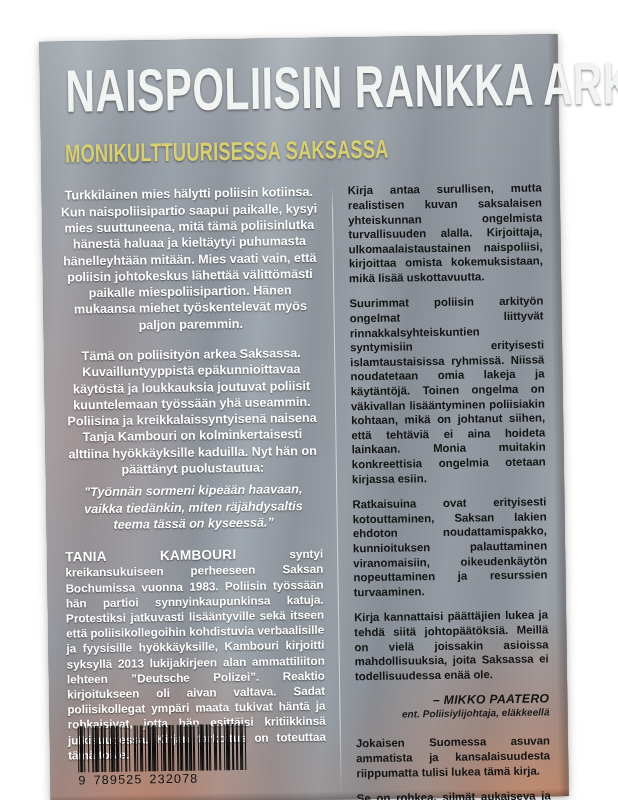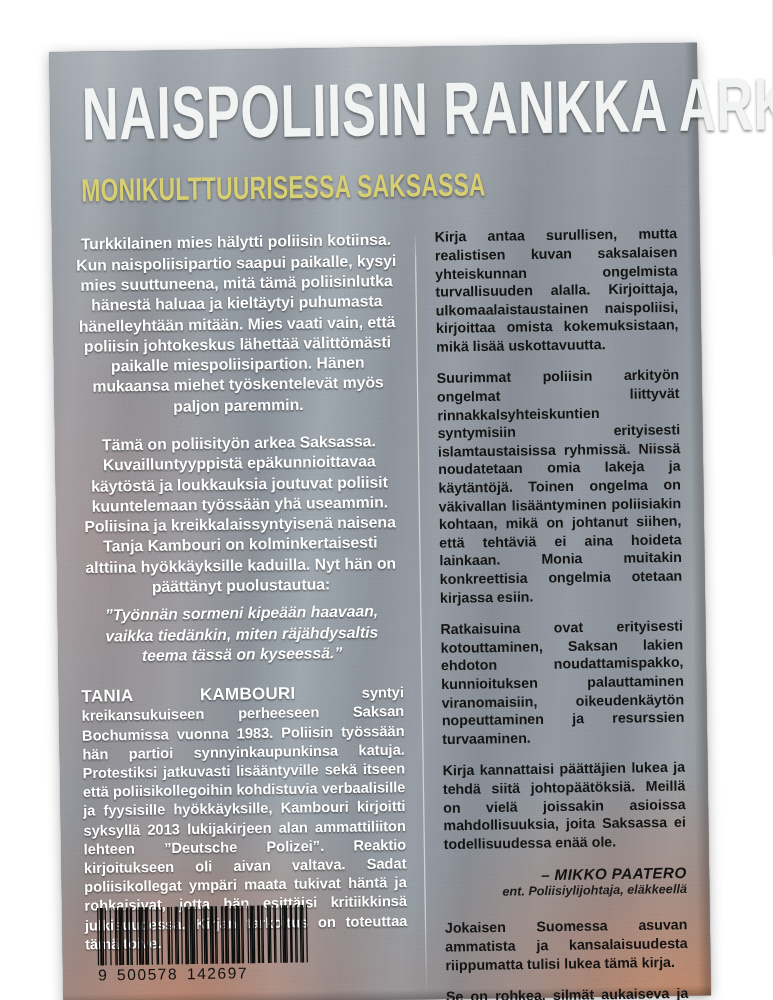--- a/index.html
+++ b/index.html
@@ -421,20 +421,20 @@
             <i style="width: 1.23529px;"></i>
             <i style="width: 1.23529px; background: transparent;"></i>
             <i style="width: 1.23529px;"></i>
             <i style="width: 1.23529px;"></i>
             <i style="width: 1.23529px;"></i>
             <i style="width: 1.23529px; background: transparent;"></i>
             <i style="width: 1.23529px;"></i>
           </div>
         <div id="barcode-digits">
           <span>9</span>
-          <span>500578</span>
-          <span>142697</span>
+          <span>789525</span>
+          <span>232078</span>
         </div>
       </div>
 
     </div>
   </div>
 </div>
 
 </body></html>

